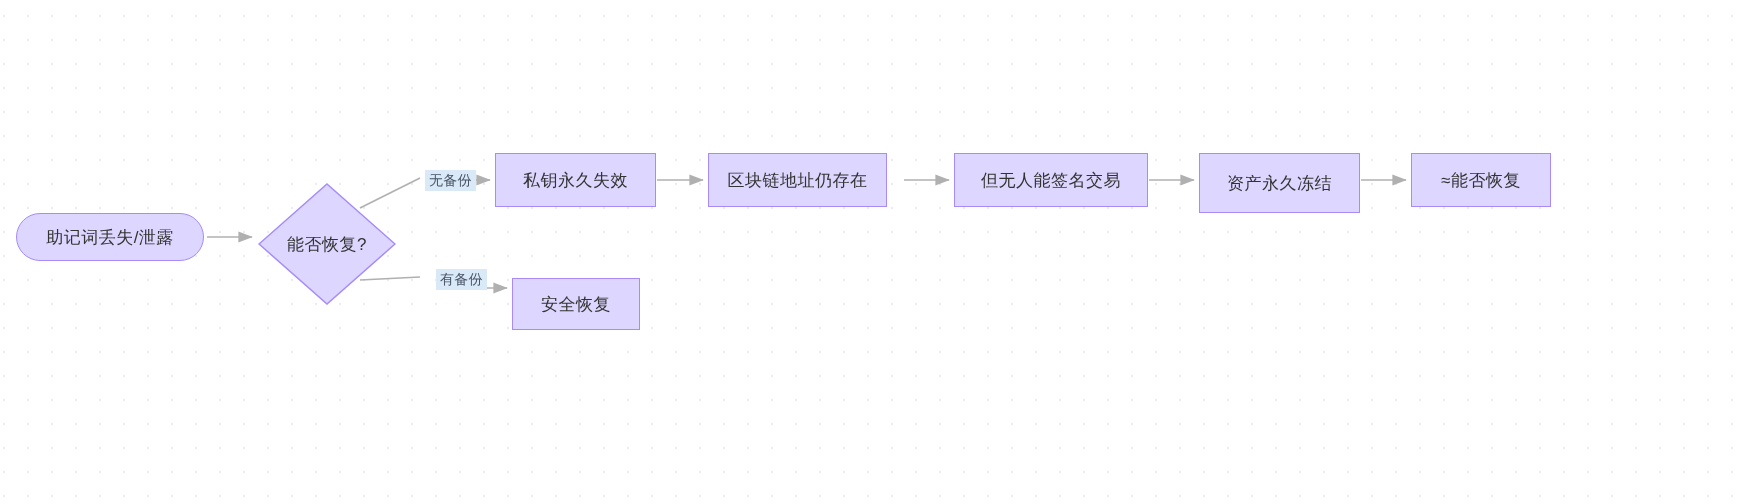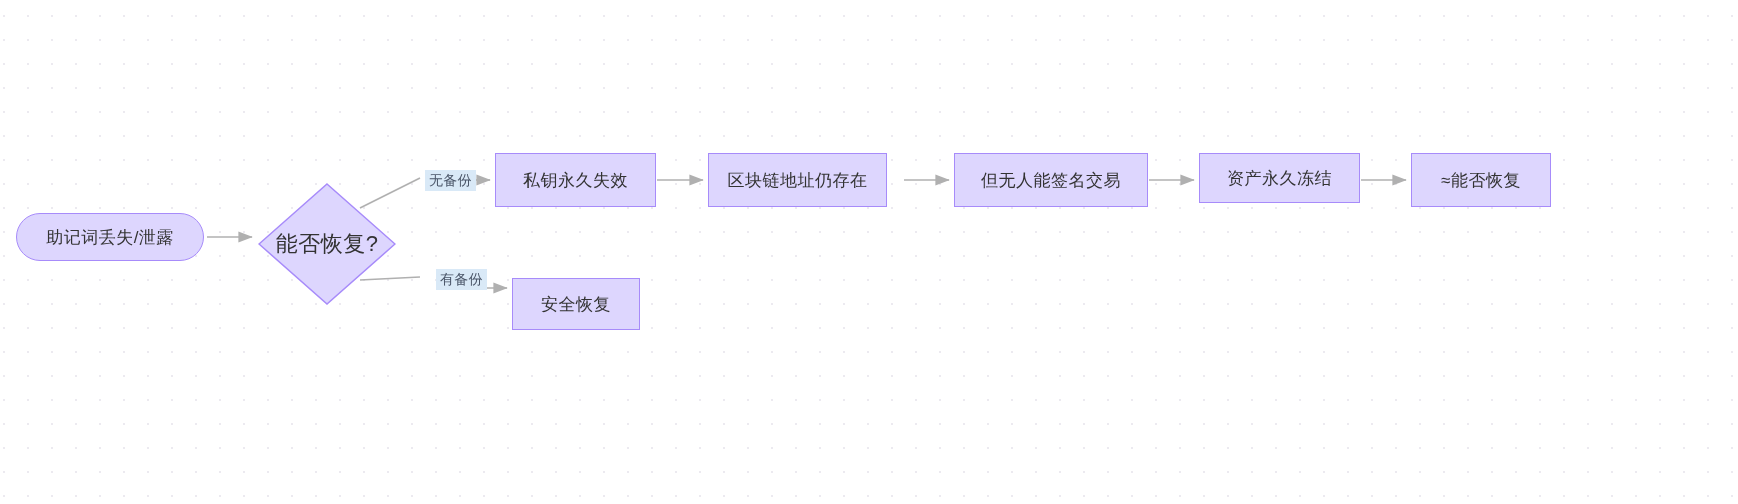--- a/index.html
+++ b/index.html
@@ -41,21 +41,21 @@
   }
   .node-decision {
     position: absolute;
     box-sizing: border-box;
     background: transparent;
     border: none;
     display: flex;
     align-items: center;
     justify-content: center;
     color: #333333;
-    font-size: 22px;
+    font-size: 17px;
     letter-spacing: 0.5px;
     white-space: nowrap;
   }
   .diamond-shape {
     position: absolute;
     left: 0;
     top: 0;
     width: 100%;
     height: 100%;
   }
@@ -122,21 +122,21 @@
   </div>
 
   <div class="node" style="left:708px; top:153px; width:179px; height:54px;">
     <span>区块链地址仍存在</span>
   </div>
 
   <div class="node" style="left:954px; top:153px; width:194px; height:54px;">
     <span>但无人能签名交易</span>
   </div>
 
-  <div class="node" style="left:1199px; top:153px; width:161px; height:50px;">
+  <div class="node" style="left:1199px; top:153px; width:161px; height:60px;">
     <span>资产永久冻结</span>
   </div>
 
   <div class="node" style="left:1411px; top:153px; width:140px; height:54px;">
     <span>≈能否恢复</span>
   </div>
 
   <div class="node" style="left:512px; top:262px; width:128px; height:52px;margin-top:16px;">
     <span>安全恢复</span>
   </div>

